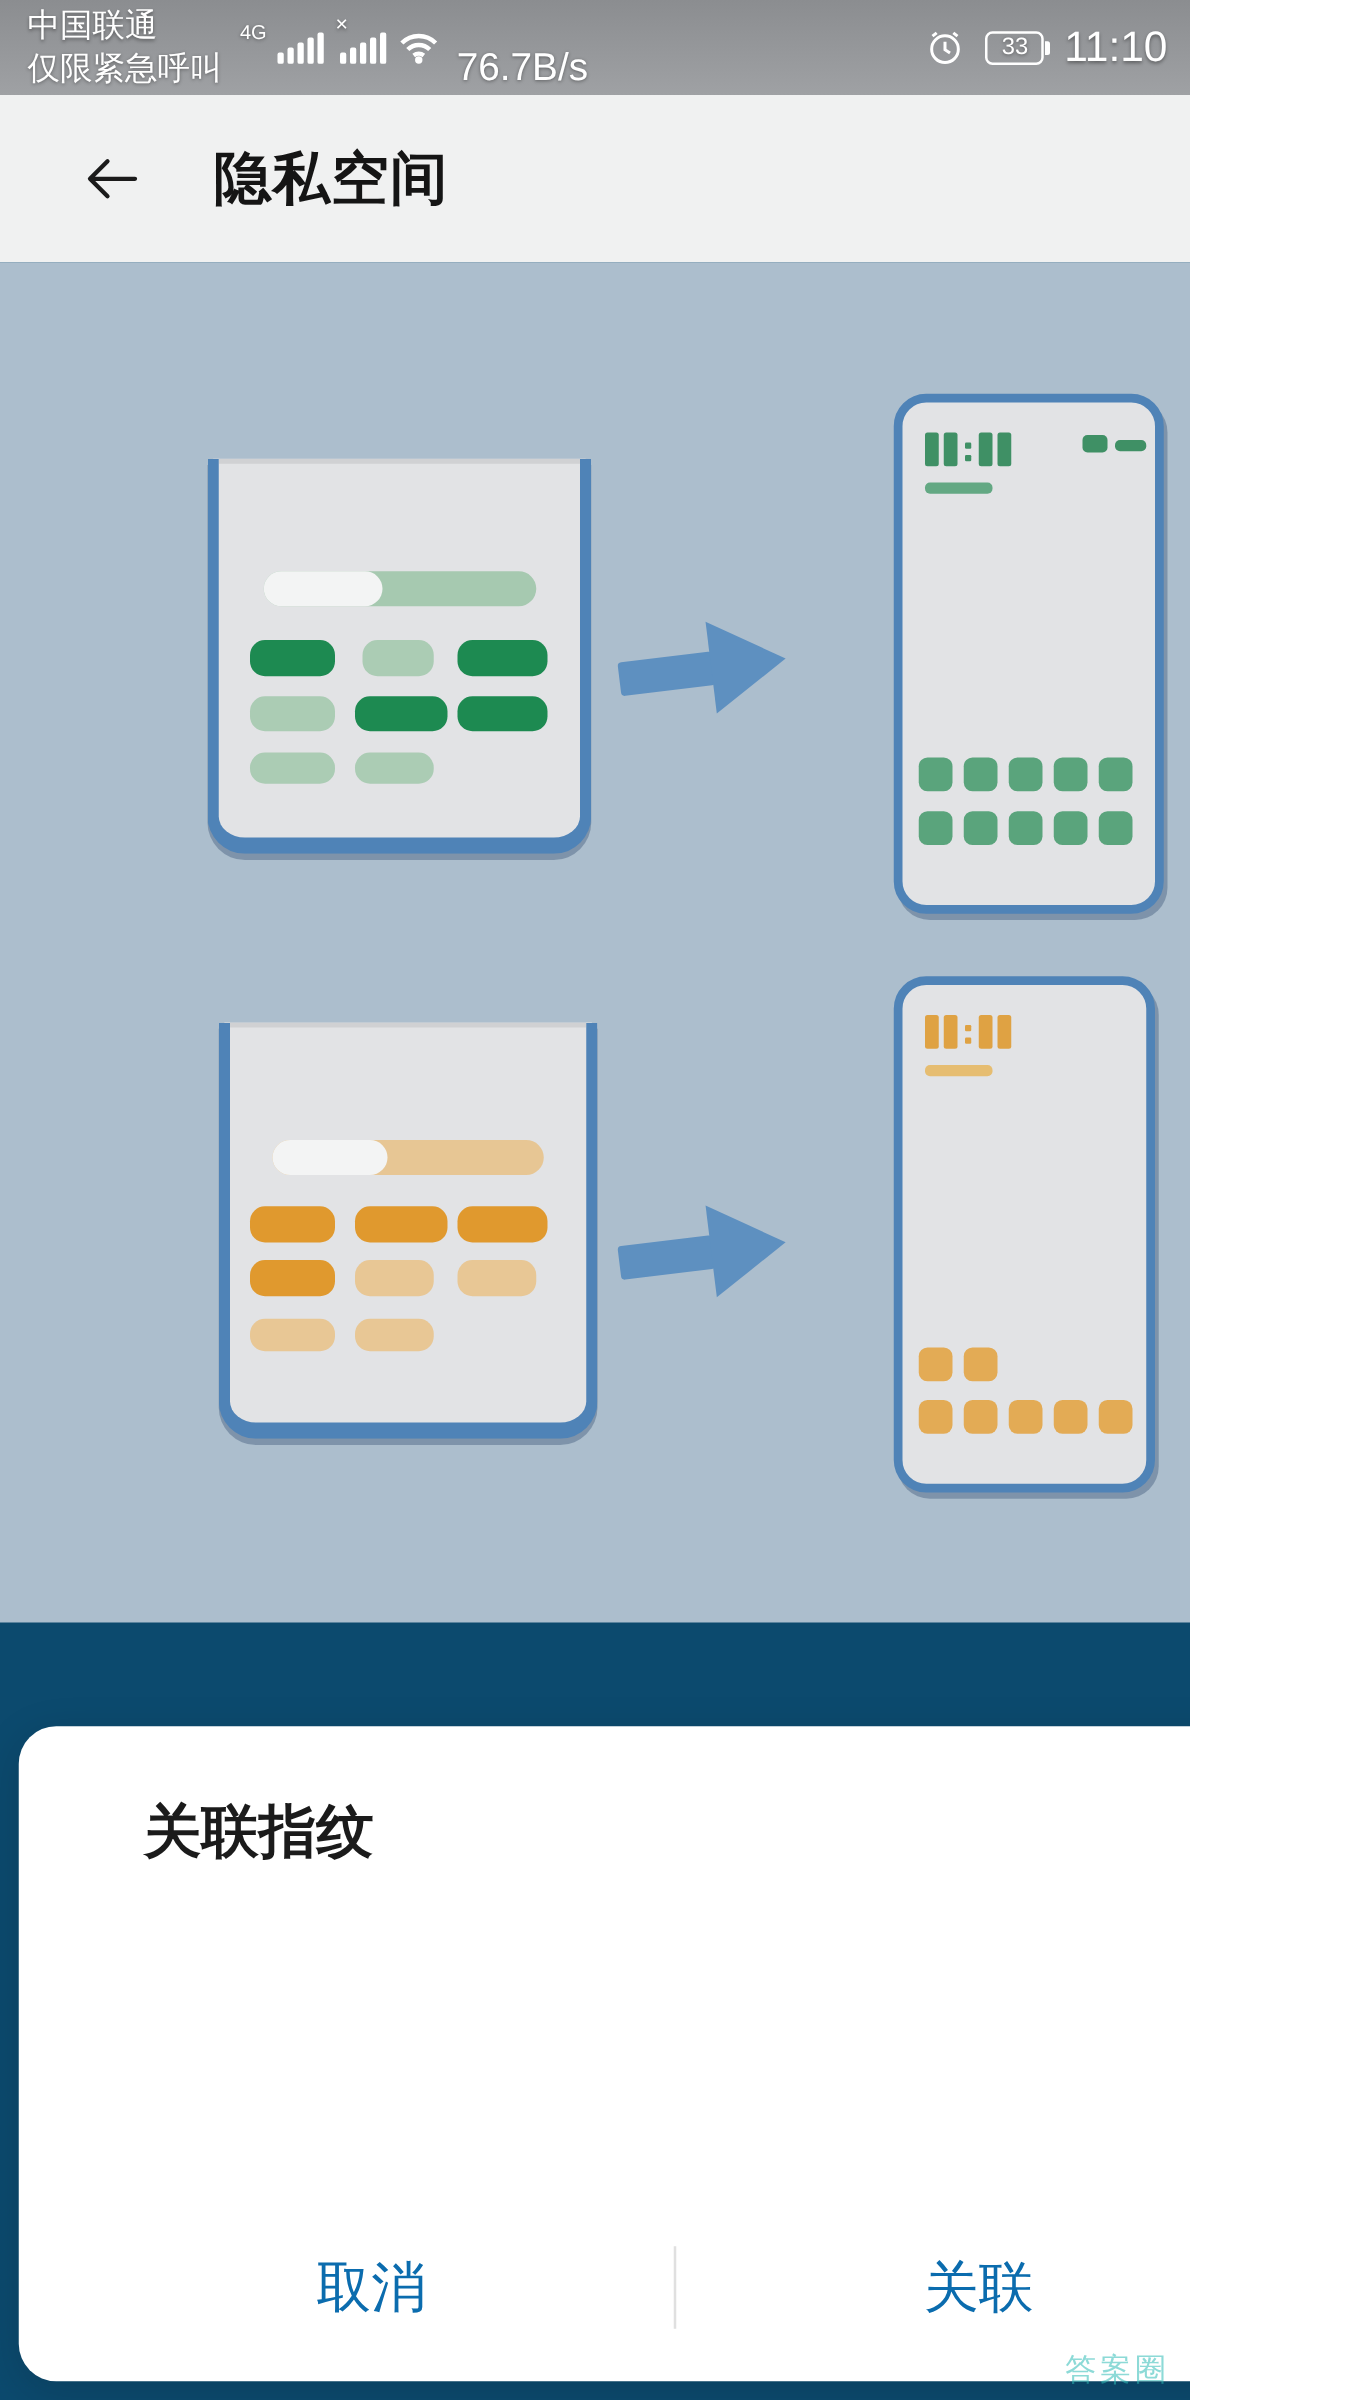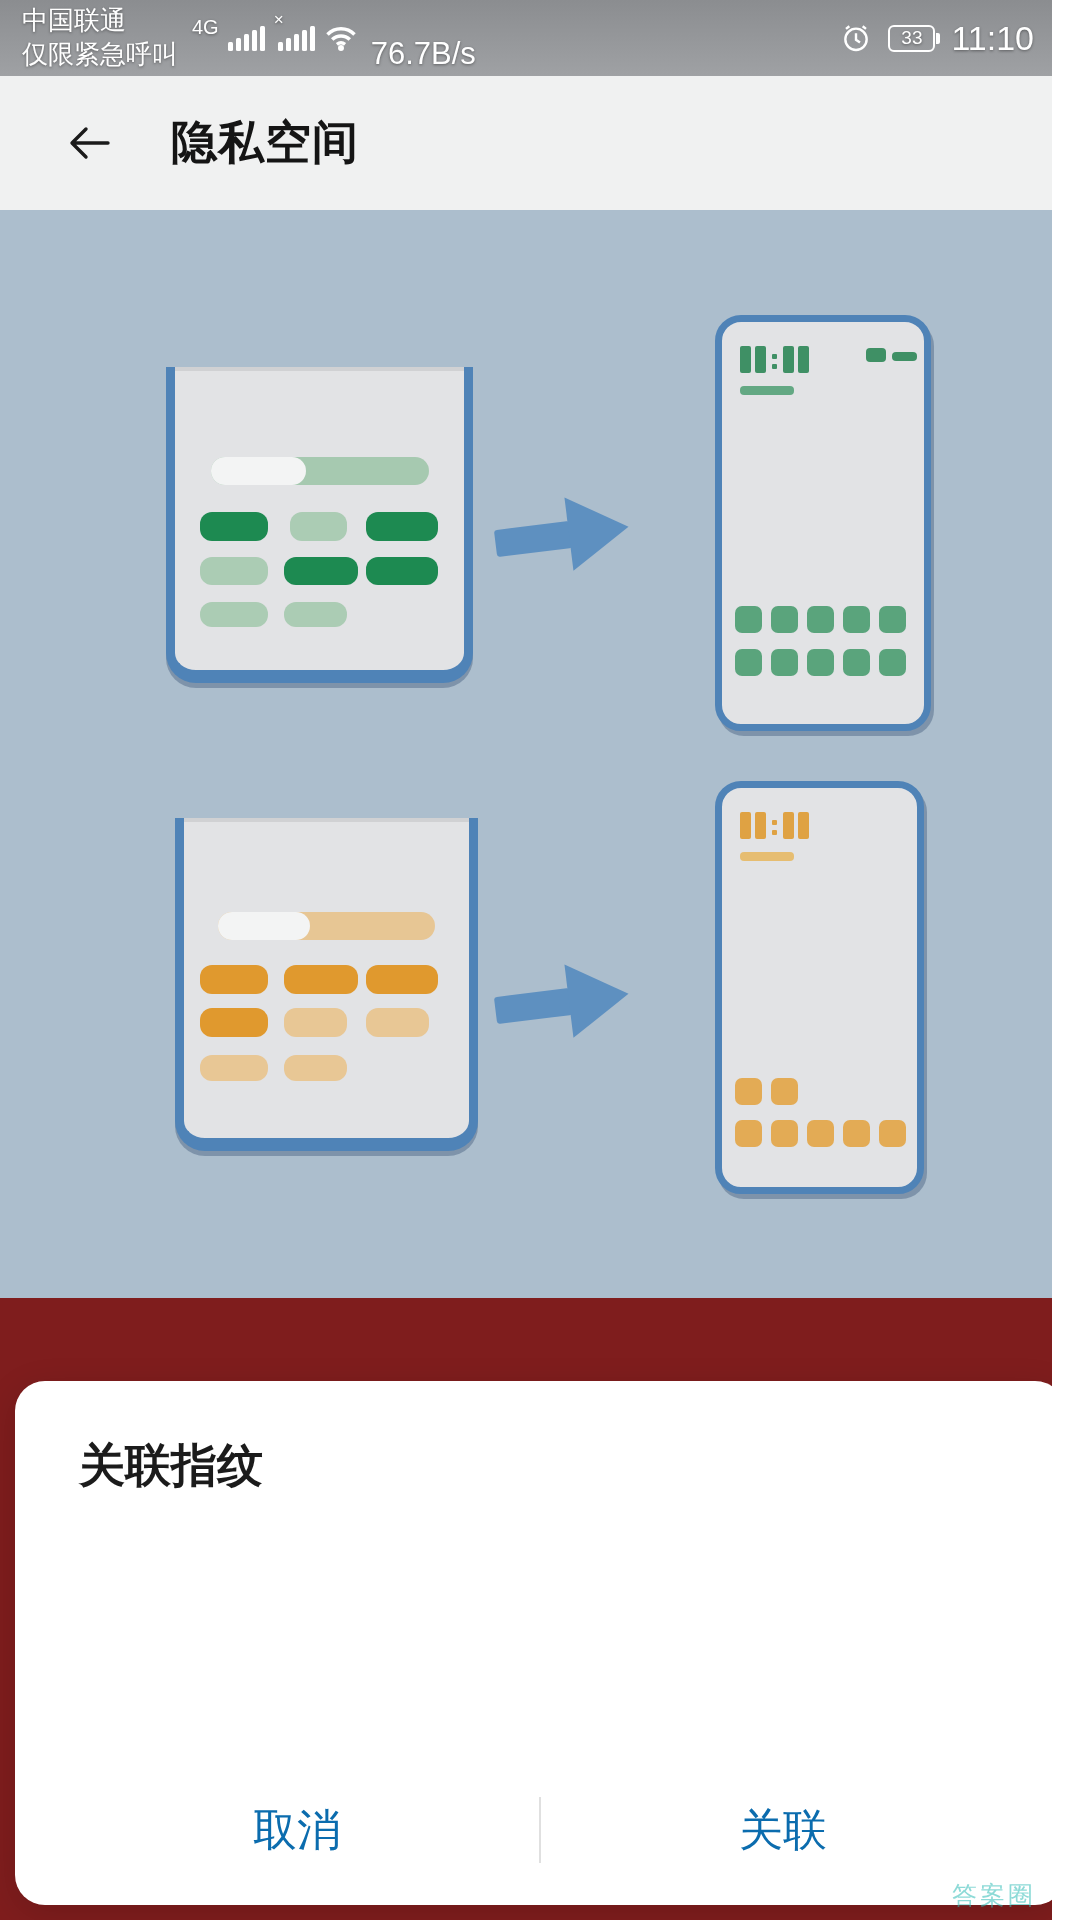--- a/index.html
+++ b/index.html
@@ -1,28 +1,28 @@
 <!DOCTYPE html>
 <html><head>
 <meta charset="utf-8">
 <style>
   * { box-sizing: border-box; margin: 0; padding: 0; }
   html,body { width:1080px; height:1920px; }
   body { font-family: "Liberation Sans", "DejaVu Sans", sans-serif; }
-  .screen { position:relative; width:1052px; height:1920px; overflow:hidden; background:#7f1d1d; }
+  .screen { position:relative; width:952px; height:1920px; overflow:hidden; background:#0c4a6e; }
 
   
   .status-bar { position:absolute; top:0; left:0; right:0; height:76px;
     background:linear-gradient(180deg,#8b8d90,#9fa1a4); color:#fff;
     display:flex; justify-content:space-between; align-items:center;
     padding:0 18px 0 22px; text-shadow:0 1px 3px rgba(0,0,0,.4); }
   .sb-left { display:flex; align-items:center; gap:14px; }
   .carrier-block { font-size:26px; line-height:1.3; }
   .net-block { display:flex; align-items:center; gap:9px; }
-  .net-type { font-size:20px; transform:translateY(-11px);text-align:right; }
+  .net-type { font-size:16px; transform:translateY(-11px);text-align:right; }
   .bars { display:flex; align-items:flex-end; gap:3px; }
   .bar { width:5px; background:#fff; border-radius:1.5px; display:block; }
   .sim2 { position:relative; margin-left:4px; }
   .xmark { position:absolute; top:-16px; left:-4px; font-size:17px; }
   .speed { font-size:31px; margin-left:4px;margin-top:31px; }
   .sb-right { display:flex; align-items:center; gap:16px; }
   .battery { position:relative; width:47px; height:27px; border:2.5px solid #fff; border-radius:6px;
     display:flex; align-items:center; justify-content:center; font-size:19px; }
   .battery:after { content:''; position:absolute; right:-7px; top:6px; width:4px; height:11px;
     background:#fff; border-radius:0 2px 2px 0; }
@@ -55,21 +55,21 @@
   .widget { position:absolute; display:flex; align-items:flex-end; gap:4px; }
   .wbar { width:11px; height:27px; background:var(--wc); border-radius:2px; }
   .wdots { display:flex; flex-direction:column; gap:5px; margin:0 2px 4px; }
   .wdots i { width:5px; height:5px; background:var(--wc); border-radius:1px; display:block; }
   .wline { position:absolute; height:9px; border-radius:4px; background:var(--wc2); }
   .mini { position:absolute; background:var(--wc); border-radius:4px; }
   .app { position:absolute; width:27px; height:27px; border-radius:7px; background:var(--app); }
 
   
   .dialog { position:absolute; left:15px; top:1381px; width:1050px; height:524px; background:#fff;
-    border-radius:30px; padding:54px 64px 0; box-shadow:0 8px 34px rgba(0,0,0,.14); }
+    border-radius:30px; padding:54px 100px 0; box-shadow:0 8px 34px rgba(0,0,0,.14); }
   .dialog-title { font-size:46px; font-weight:600; color:#1b1b1b; }
   .dialog-message { margin-top:46px; font-size:41px; line-height:1.52; color:#1f1f1f; }
   .dialog-buttons { position:absolute; left:40px; right:40px; bottom:14px; height:122px;
     display:flex; align-items:center; }
   .dlg-btn { flex:1; background:none; border:none; font-size:44px; color:#0b6cae;
     font-family:inherit; font-weight:500; cursor:pointer; }
   .btn-divider { width:2px; height:66px; background:#e0e0e0; }
 
   
   .watermark { position:absolute; right:16px; bottom:8px; color:rgba(47,188,182,.55);

